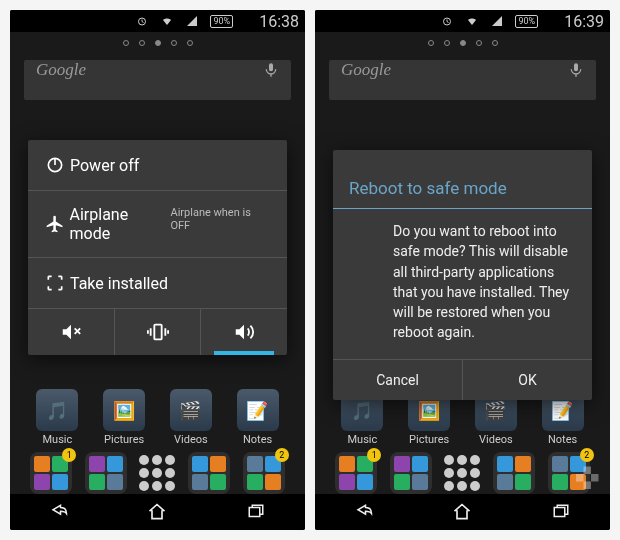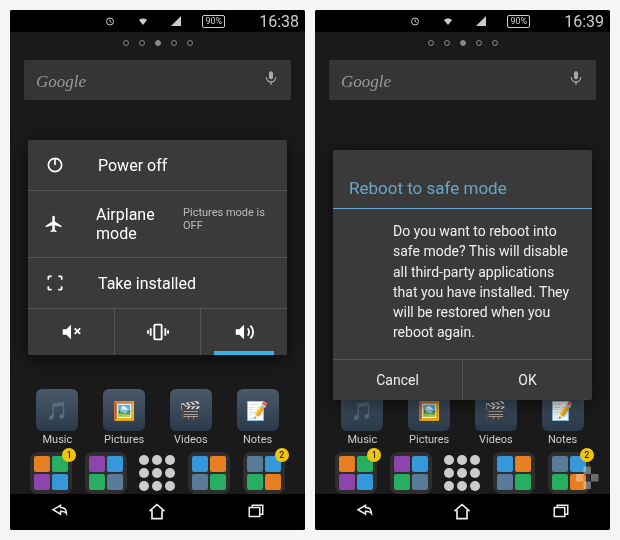--- a/index.html
+++ b/index.html
@@ -20,21 +20,21 @@
     position: relative;
     overflow: hidden;
   }
   .status-bar {
     height: 22px;
     background: #000;
     display: flex;
     align-items: center;
     justify-content: flex-end;
     padding: 0 6px;
-    gap: 20px;
+    gap: 12px;
     color: #ccc;
     font-size: 11px;
   }
   .status-icon { display: inline-flex; align-items: center; }
   .battery-box {
     border: 1px solid #ccc;
     border-radius: 2px;
     padding: 0 2px;
     font-size: 9px;
     line-height: 11px;
@@ -50,22 +50,22 @@
     width: 6px; height: 6px;
     border: 1px solid #888;
     border-radius: 50%;
   }
   .dot.active { background: #888; }
   .search-bar {
     margin: 6px 14px 10px;
     background: rgba(80,80,80,0.5);
     height: 40px;
     display: flex;
-    align-items: flex-end;
-    padding: 8px 12px;
+    align-items: flex-start;
+    padding: 0 12px;
     border-radius: 2px;
   }
   .search-text {
     color: #999;
     font-size: 17px;
     font-style: italic;
     font-family: Georgia, serif;
     flex: 1;
   }
   .mic-icon { color: #aaa; }
@@ -77,21 +77,21 @@
     background: #3a3a3a;
     border-radius: 2px;
     box-shadow: 0 4px 20px rgba(0,0,0,0.6);
     z-index: 10;
   }
   .menu-item {
     display: flex;
     align-items: center;
     padding: 14px 16px;
     border-bottom: 1px solid #555;
-    gap: 32px;
+    gap: 4px;
   }
   .menu-icon {
     width: 22px;
     height: 22px;
     display: flex;
     align-items: center;
     justify-content: center;
     color: #fff;
   }
   .menu-text { color: #fff; font-size: 16px; }
@@ -293,21 +293,21 @@
       <span class="menu-text">Power off</span>
     </div>
     <div class="menu-item">
       <span class="menu-icon">
           <svg width="20" height="20" viewBox="0 0 24 24" fill="#fff">
             <path d="M21 16v-2l-8-5V3.5a1.5 1.5 0 00-3 0V9l-8 5v2l8-2.5V19l-2 1.5V22l3.5-1 3.5 1v-1.5L13 19v-5.5z"></path>
           </svg>
         </span>
       <div class="menu-text-wrap">
         <span class="menu-text">Airplane mode</span>
-        <span class="menu-sub">Pictures mode is OFF</span>
+        <span class="menu-sub">Airplane when is OFF</span>
       </div>
     </div>
     <div class="menu-item" style="border-bottom:none">
       <span class="menu-icon">
           <svg width="20" height="20" viewBox="0 0 24 24" fill="none" stroke="#fff" stroke-width="2">
             <path d="M4 4h4M4 4v4M20 4h-4M20 4v4M4 20h4M4 20v-4M20 20h-4M20 20v-4"></path>
           </svg>
         </span>
       <span class="menu-text">Take installed</span>
     </div>

